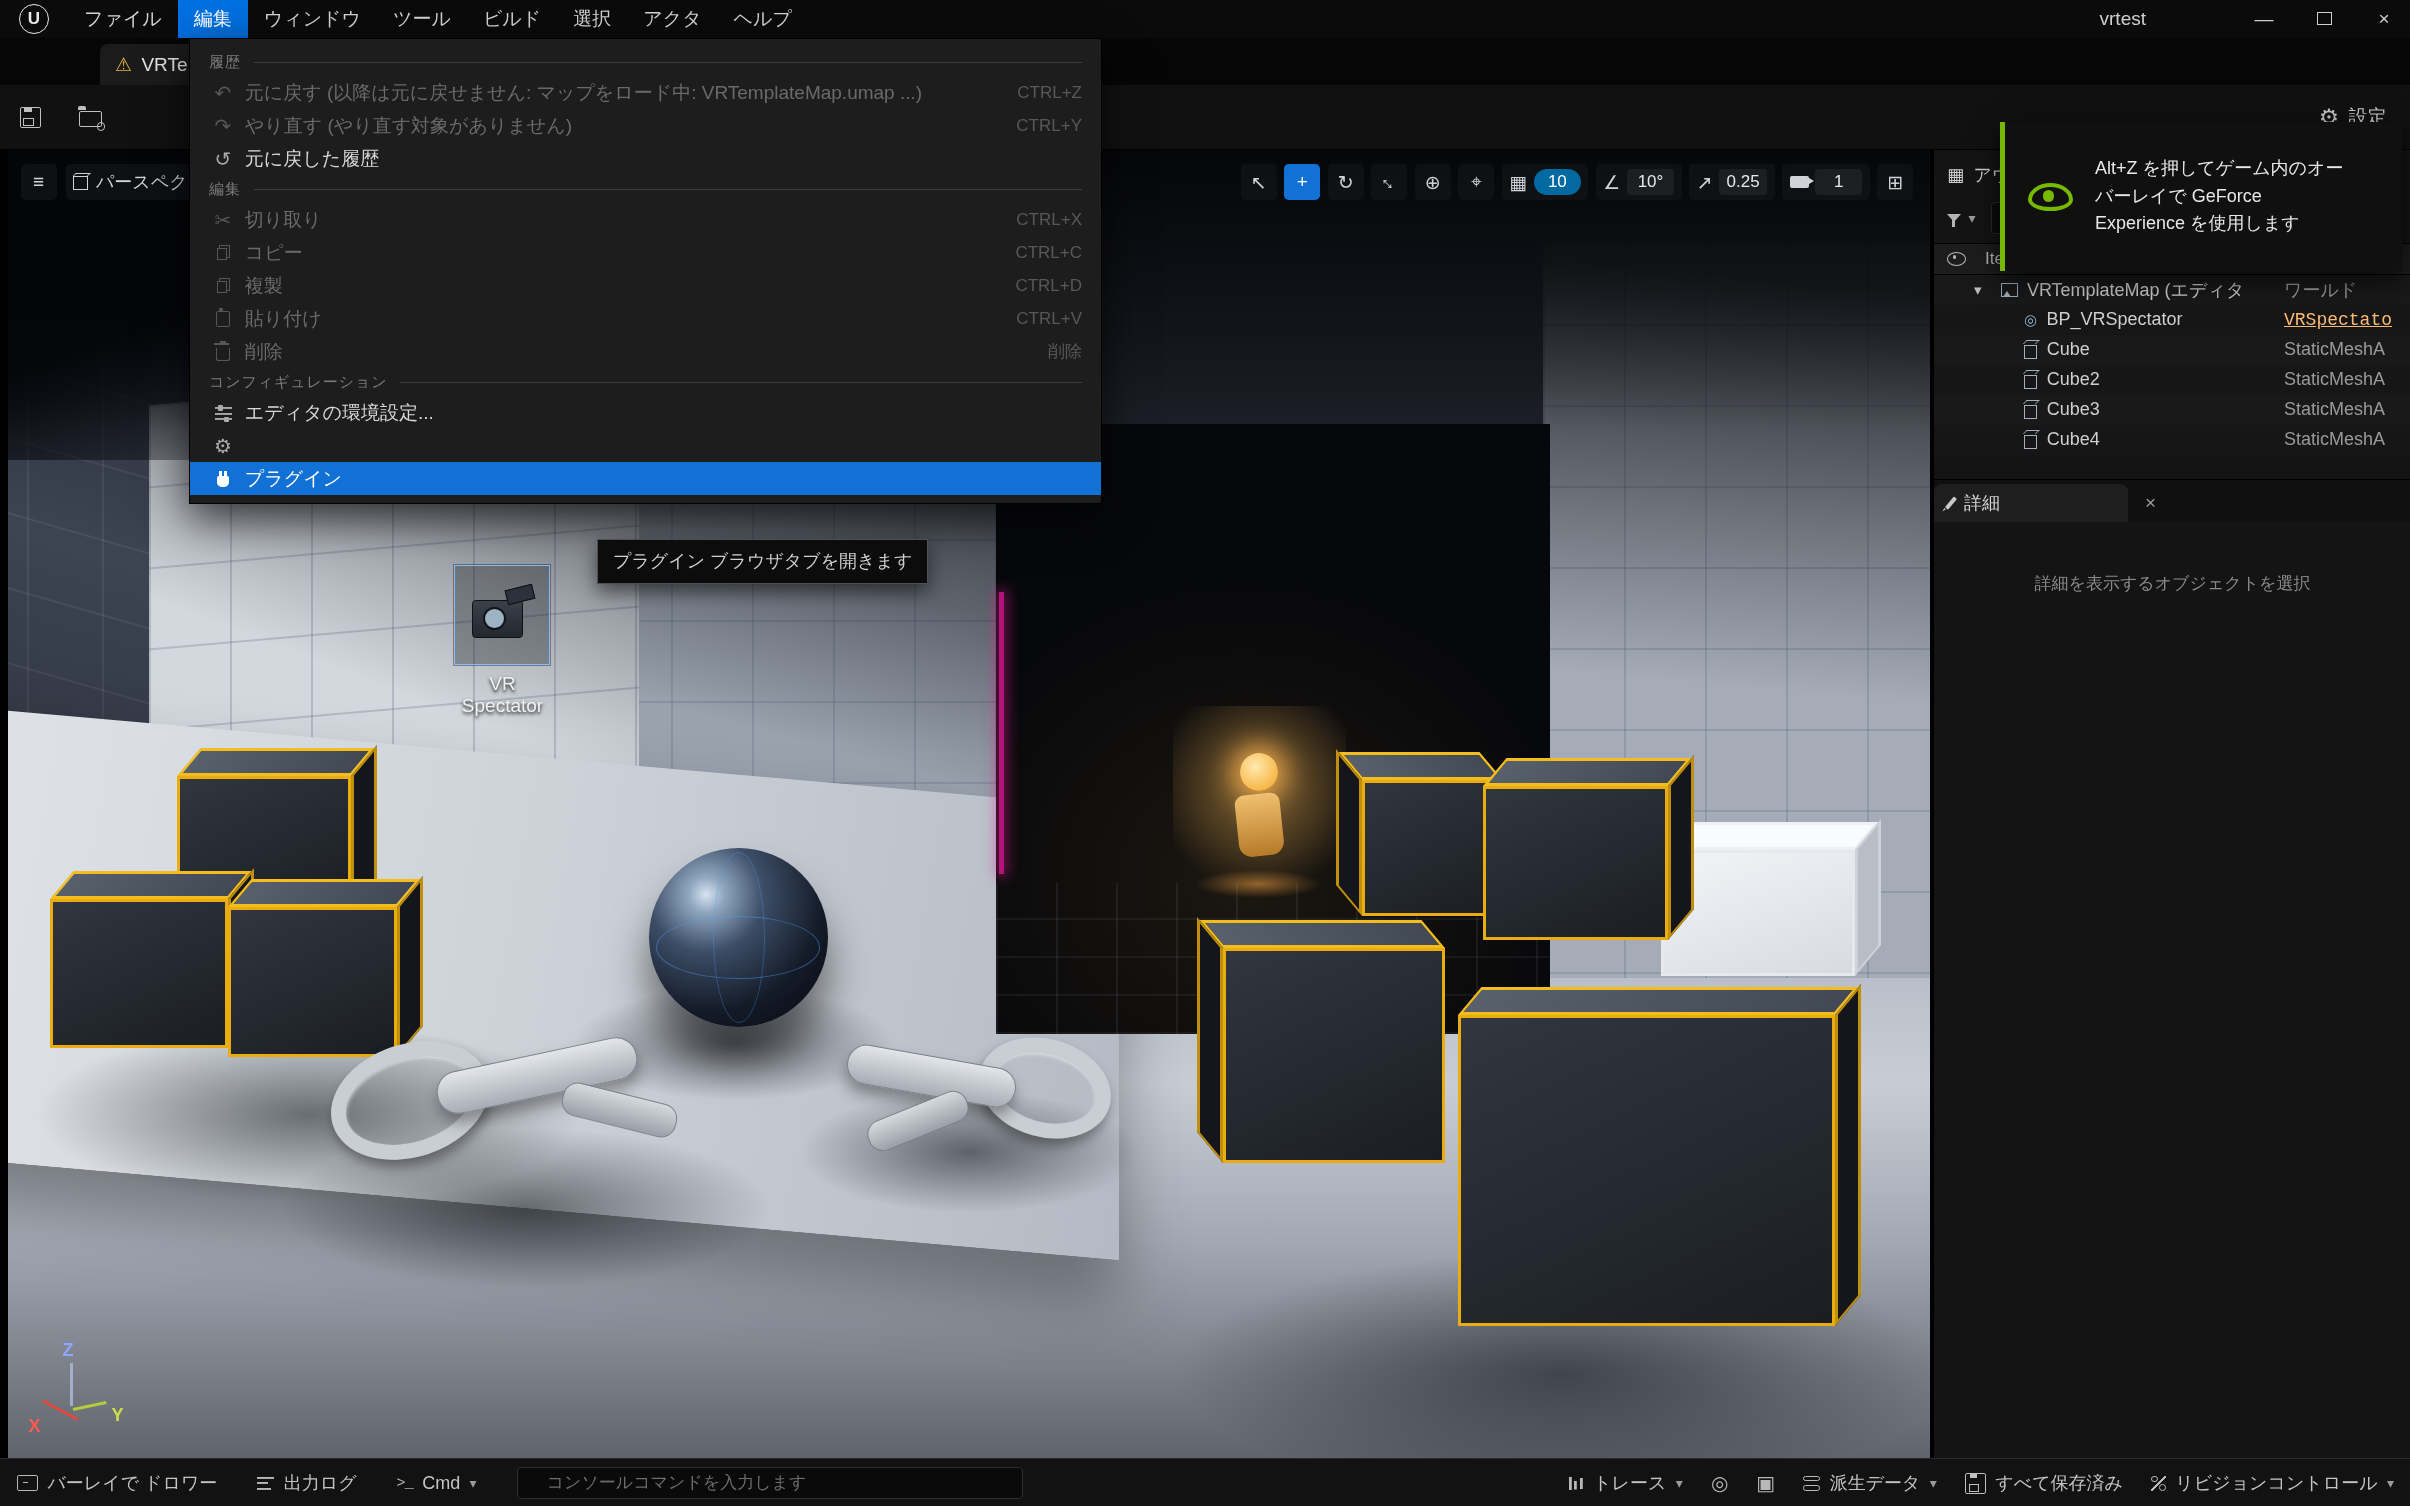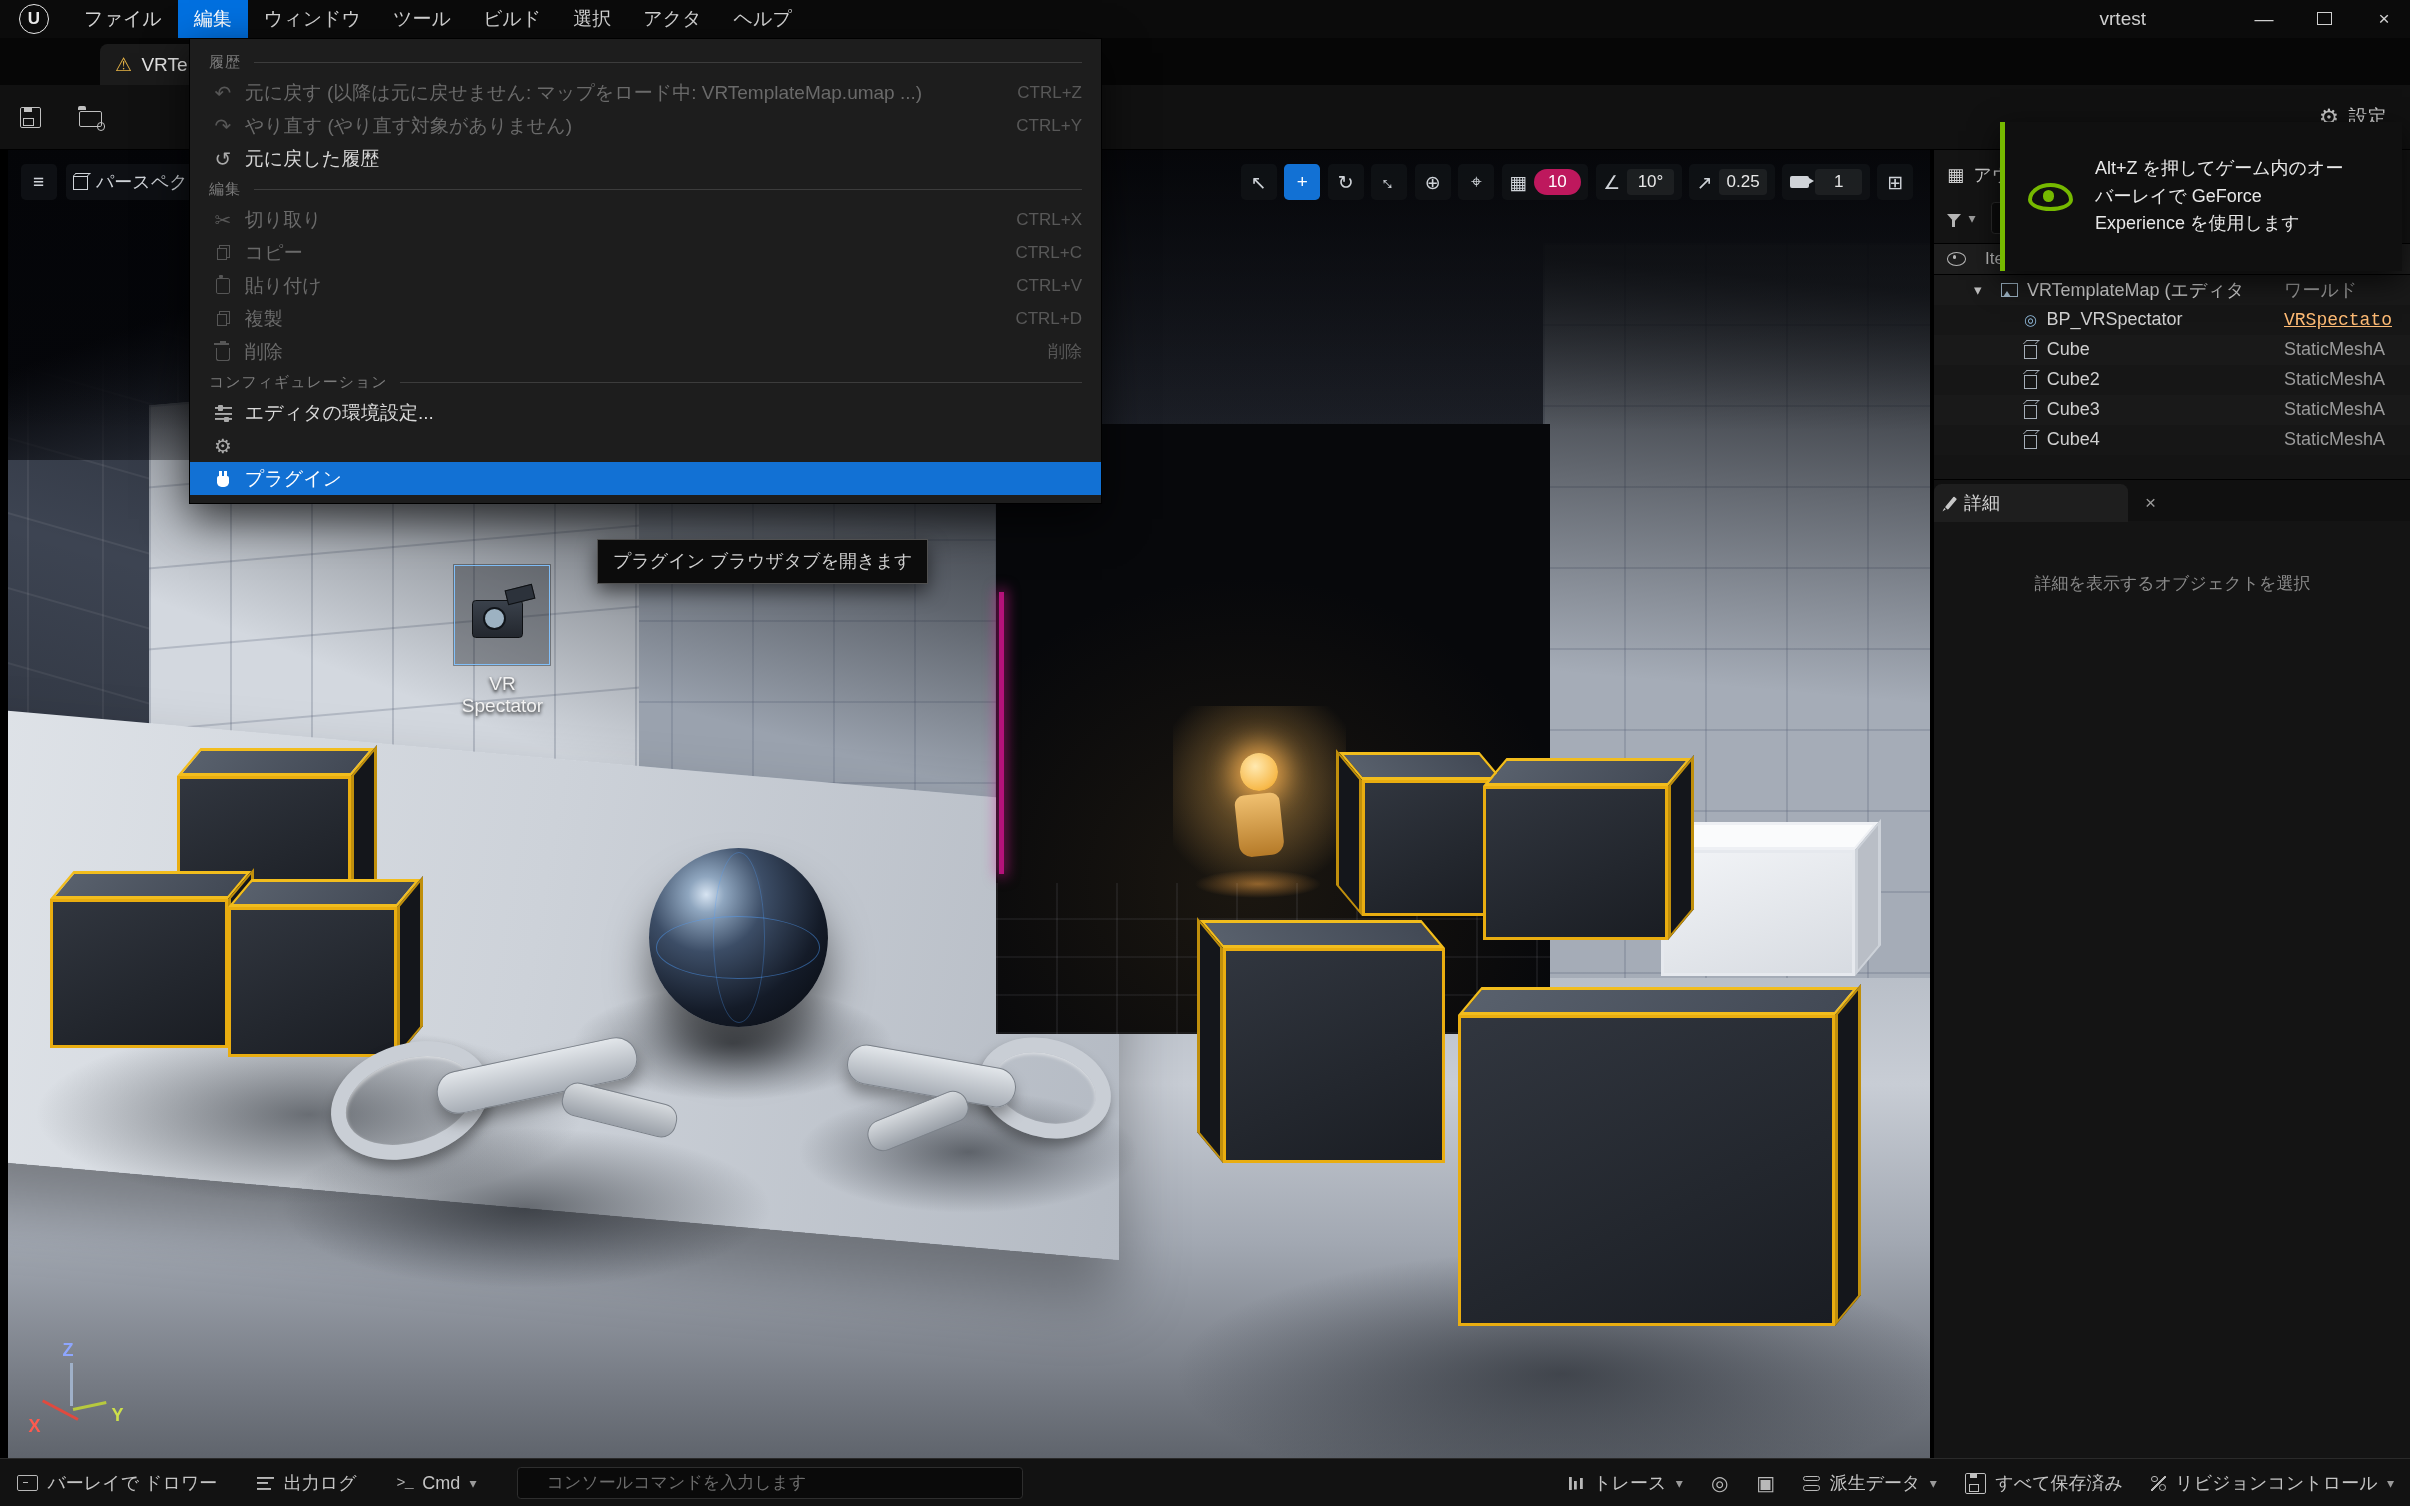--- a/index.html
+++ b/index.html
@@ -149,21 +149,21 @@
   .gz-y{position:absolute;left:66px;bottom:7.5px;color:#cde04a;}
 
   
   .vp-tools-left{position:absolute;top:15px;left:13px;display:flex;gap:9.4px;z-index:20;}
   .vp-tools{position:absolute;top:15px;right:17px;display:flex;align-items:center;gap:7.5px;z-index:20;}
   .vbtn{height:36px;min-width:36px;display:flex;align-items:center;justify-content:center;background:rgba(16,18,22,.88);border-radius:4.7px;color:#cfd3d8;font-size:19px;gap:7.5px;padding:0 7.5px;box-sizing:border-box;}
   .vbtn.active{background:#1271d4;color:#fff;}
   .vbtn .lbl{font-size:18px;}
   .vgroup{display:flex;align-items:center;height:36px;background:rgba(16,18,22,.88);border-radius:4.7px;padding:0 7.5px;gap:6.6px;color:#cfd3d8;font-size:19px;}
   .vchip{min-width:32px;padding:0 7.5px;height:26px;border-radius:3.8px;display:flex;align-items:center;justify-content:center;font-size:17px;color:#e8e8e8;background:rgba(255,255,255,.06);}
-  .vchip.blue{background:#be185d;color:#fff;border-radius:13px;}
+  .vchip.blue{background:#0369a1;color:#fff;border-radius:13px;}
   .rot45{transform:rotate(45deg);}
 
   
   .panel{position:relative;width:477px;background:#141414;overflow:hidden;}
   .ol-tab{display:flex;align-items:center;gap:9.4px;margin:11.3px 0 0 13px;color:#d0d0d0;font-size:18px;height:30px;}
   .ol-filter{display:flex;align-items:center;gap:7.5px;margin:11.3px 0 0 13px;height:32px;}
   .ol-filter .srch{width:358px;height:30px;background:#0c0c0c;border:0.9px solid #2c2c2c;border-radius:3.8px;margin-left:7.5px;}
   .ol-head{position:relative;display:flex;align-items:center;height:30px;margin-top:9.4px;background:#1d1d1d;border-top:0.9px solid #000;border-bottom:0.9px solid #000;color:#b8b8b8;font-size:17px;}
   .ol-head .he{margin-left:13px;}
   .ol-head .hl{margin-left:19px;display:flex;align-items:center;gap:5.6px;}
@@ -555,31 +555,31 @@
     </div>
     <div class="mi dis">
       <span class="mic">
           <i class="ic-copy"></i>
         </span>
       <span class="mlabel">コピー</span>
       <span class="msc">CTRL+C</span>
     </div>
     <div class="mi dis">
       <span class="mic">
+          <i class="ic-copy"></i>
+        </span>
+      <span class="mlabel">複製</span>
+      <span class="msc">CTRL+D</span>
+    </div>
+    <div class="mi dis">
+      <span class="mic">
           <i class="ic-paste"></i>
         </span>
       <span class="mlabel">貼り付け</span>
       <span class="msc">CTRL+V</span>
-    </div>
-    <div class="mi dis">
-      <span class="mic">
-          <i class="ic-copy"></i>
-        </span>
-      <span class="mlabel">複製</span>
-      <span class="msc">CTRL+D</span>
     </div>
     <div class="mi dis">
       <span class="mic">
           <i class="ic-trash"></i>
         </span>
       <span class="mlabel">削除</span>
       <span class="msc">削除</span>
     </div>
     <div class="msec">
         <span>コンフィギュレーション</span>

